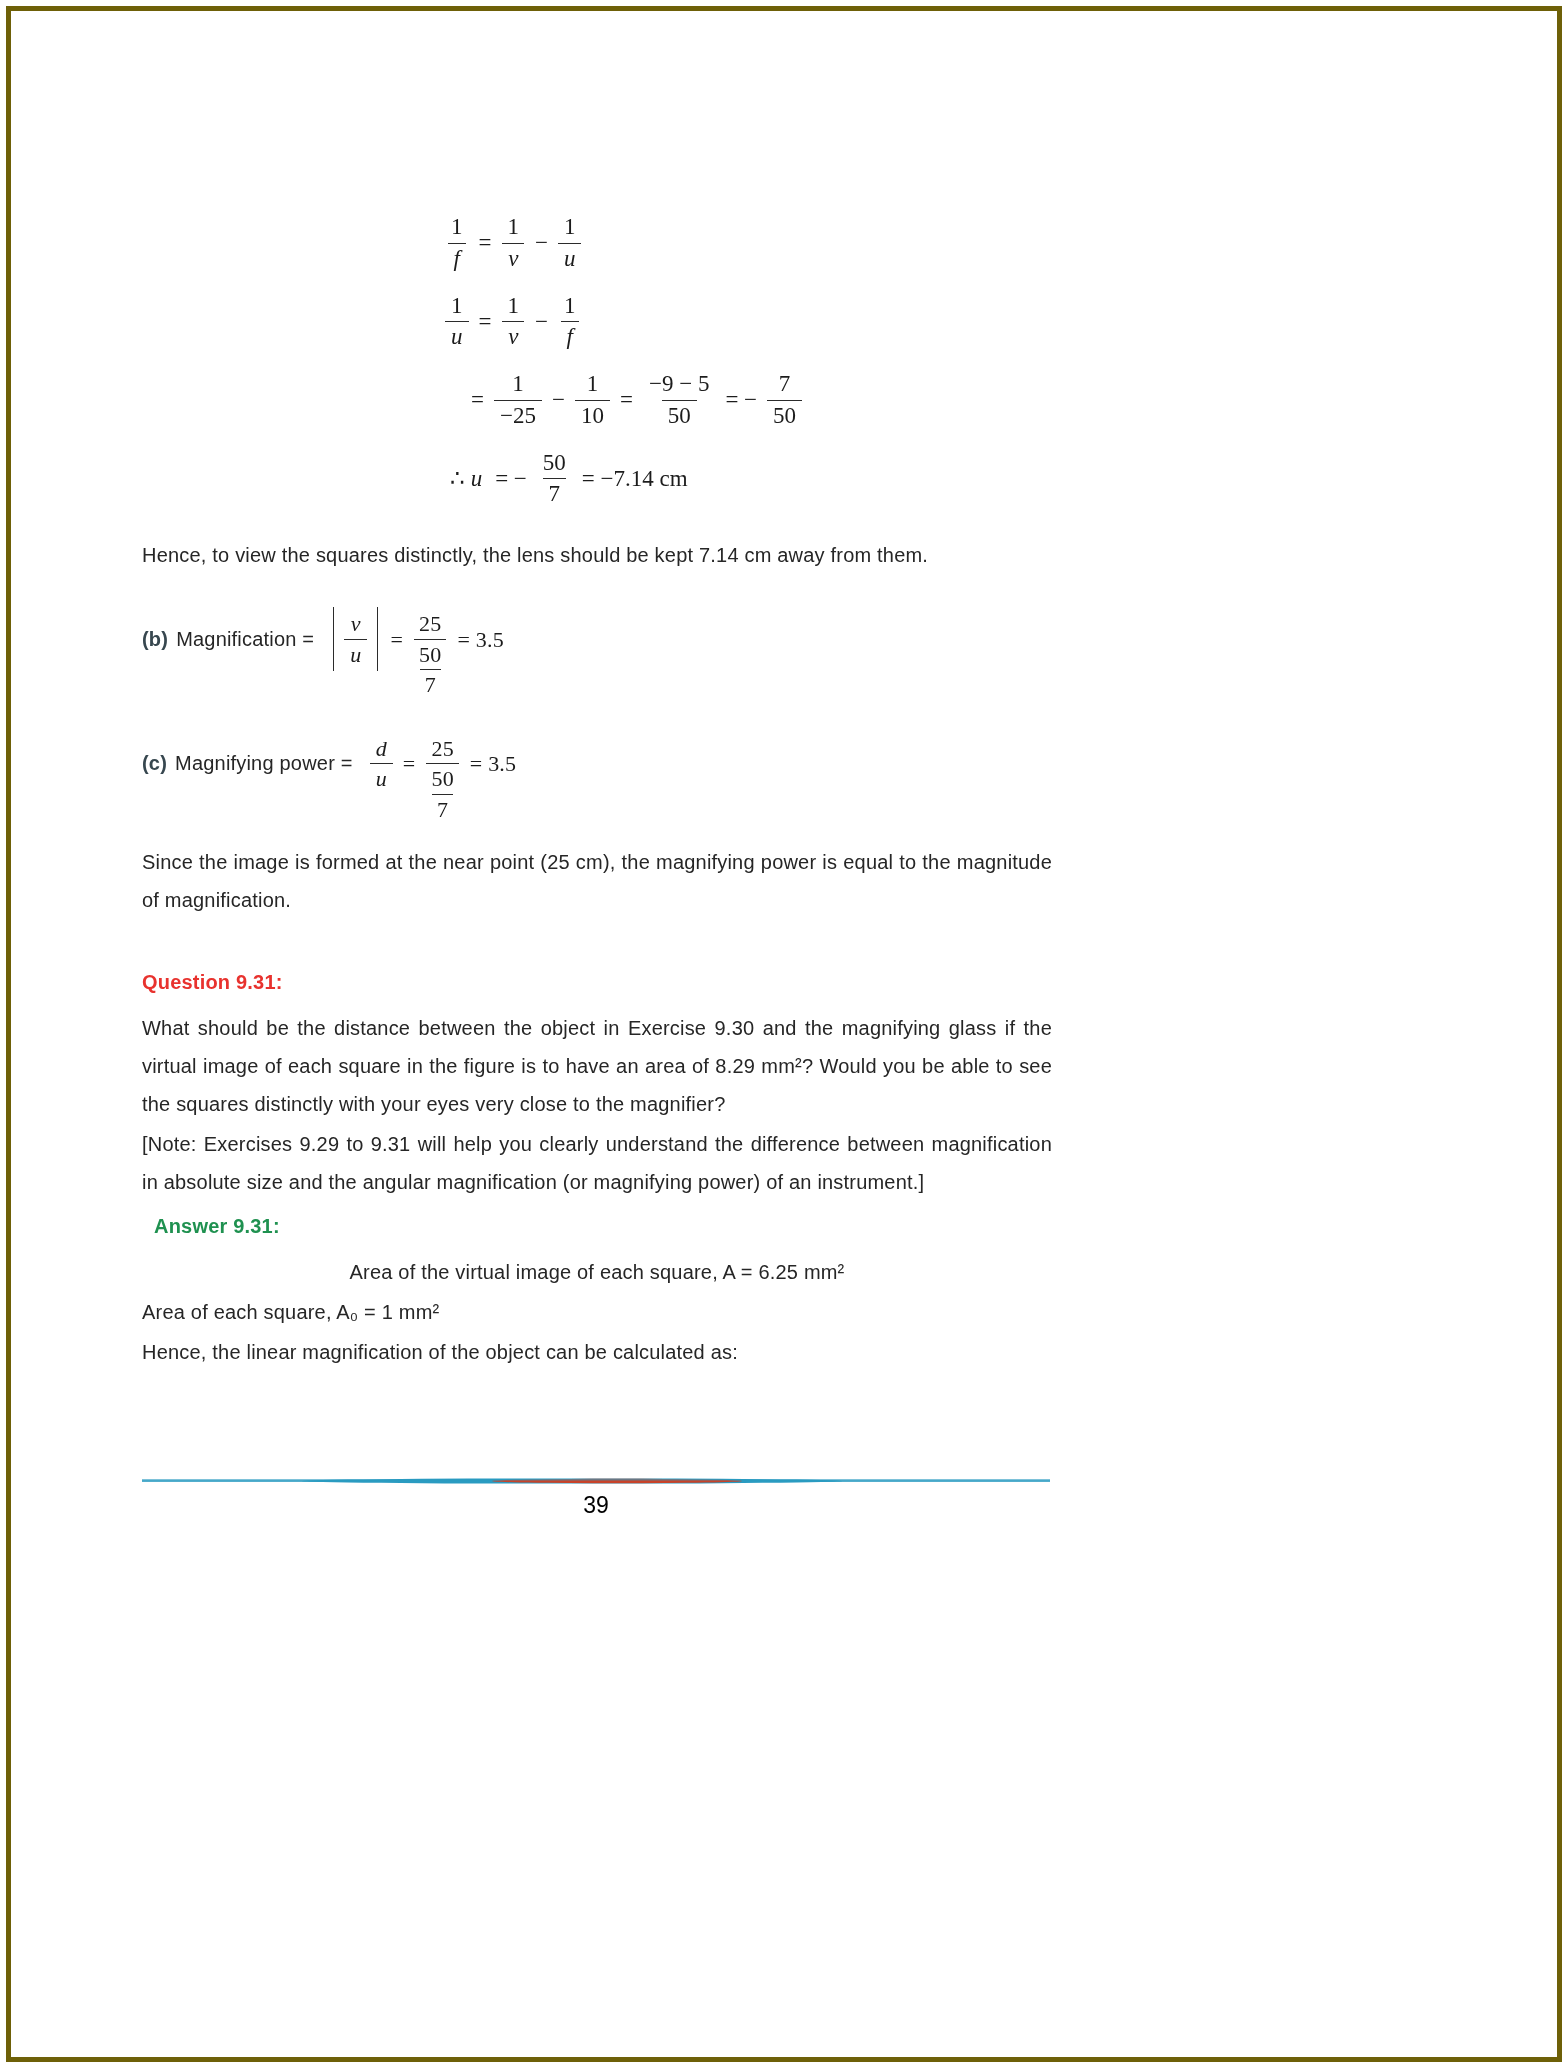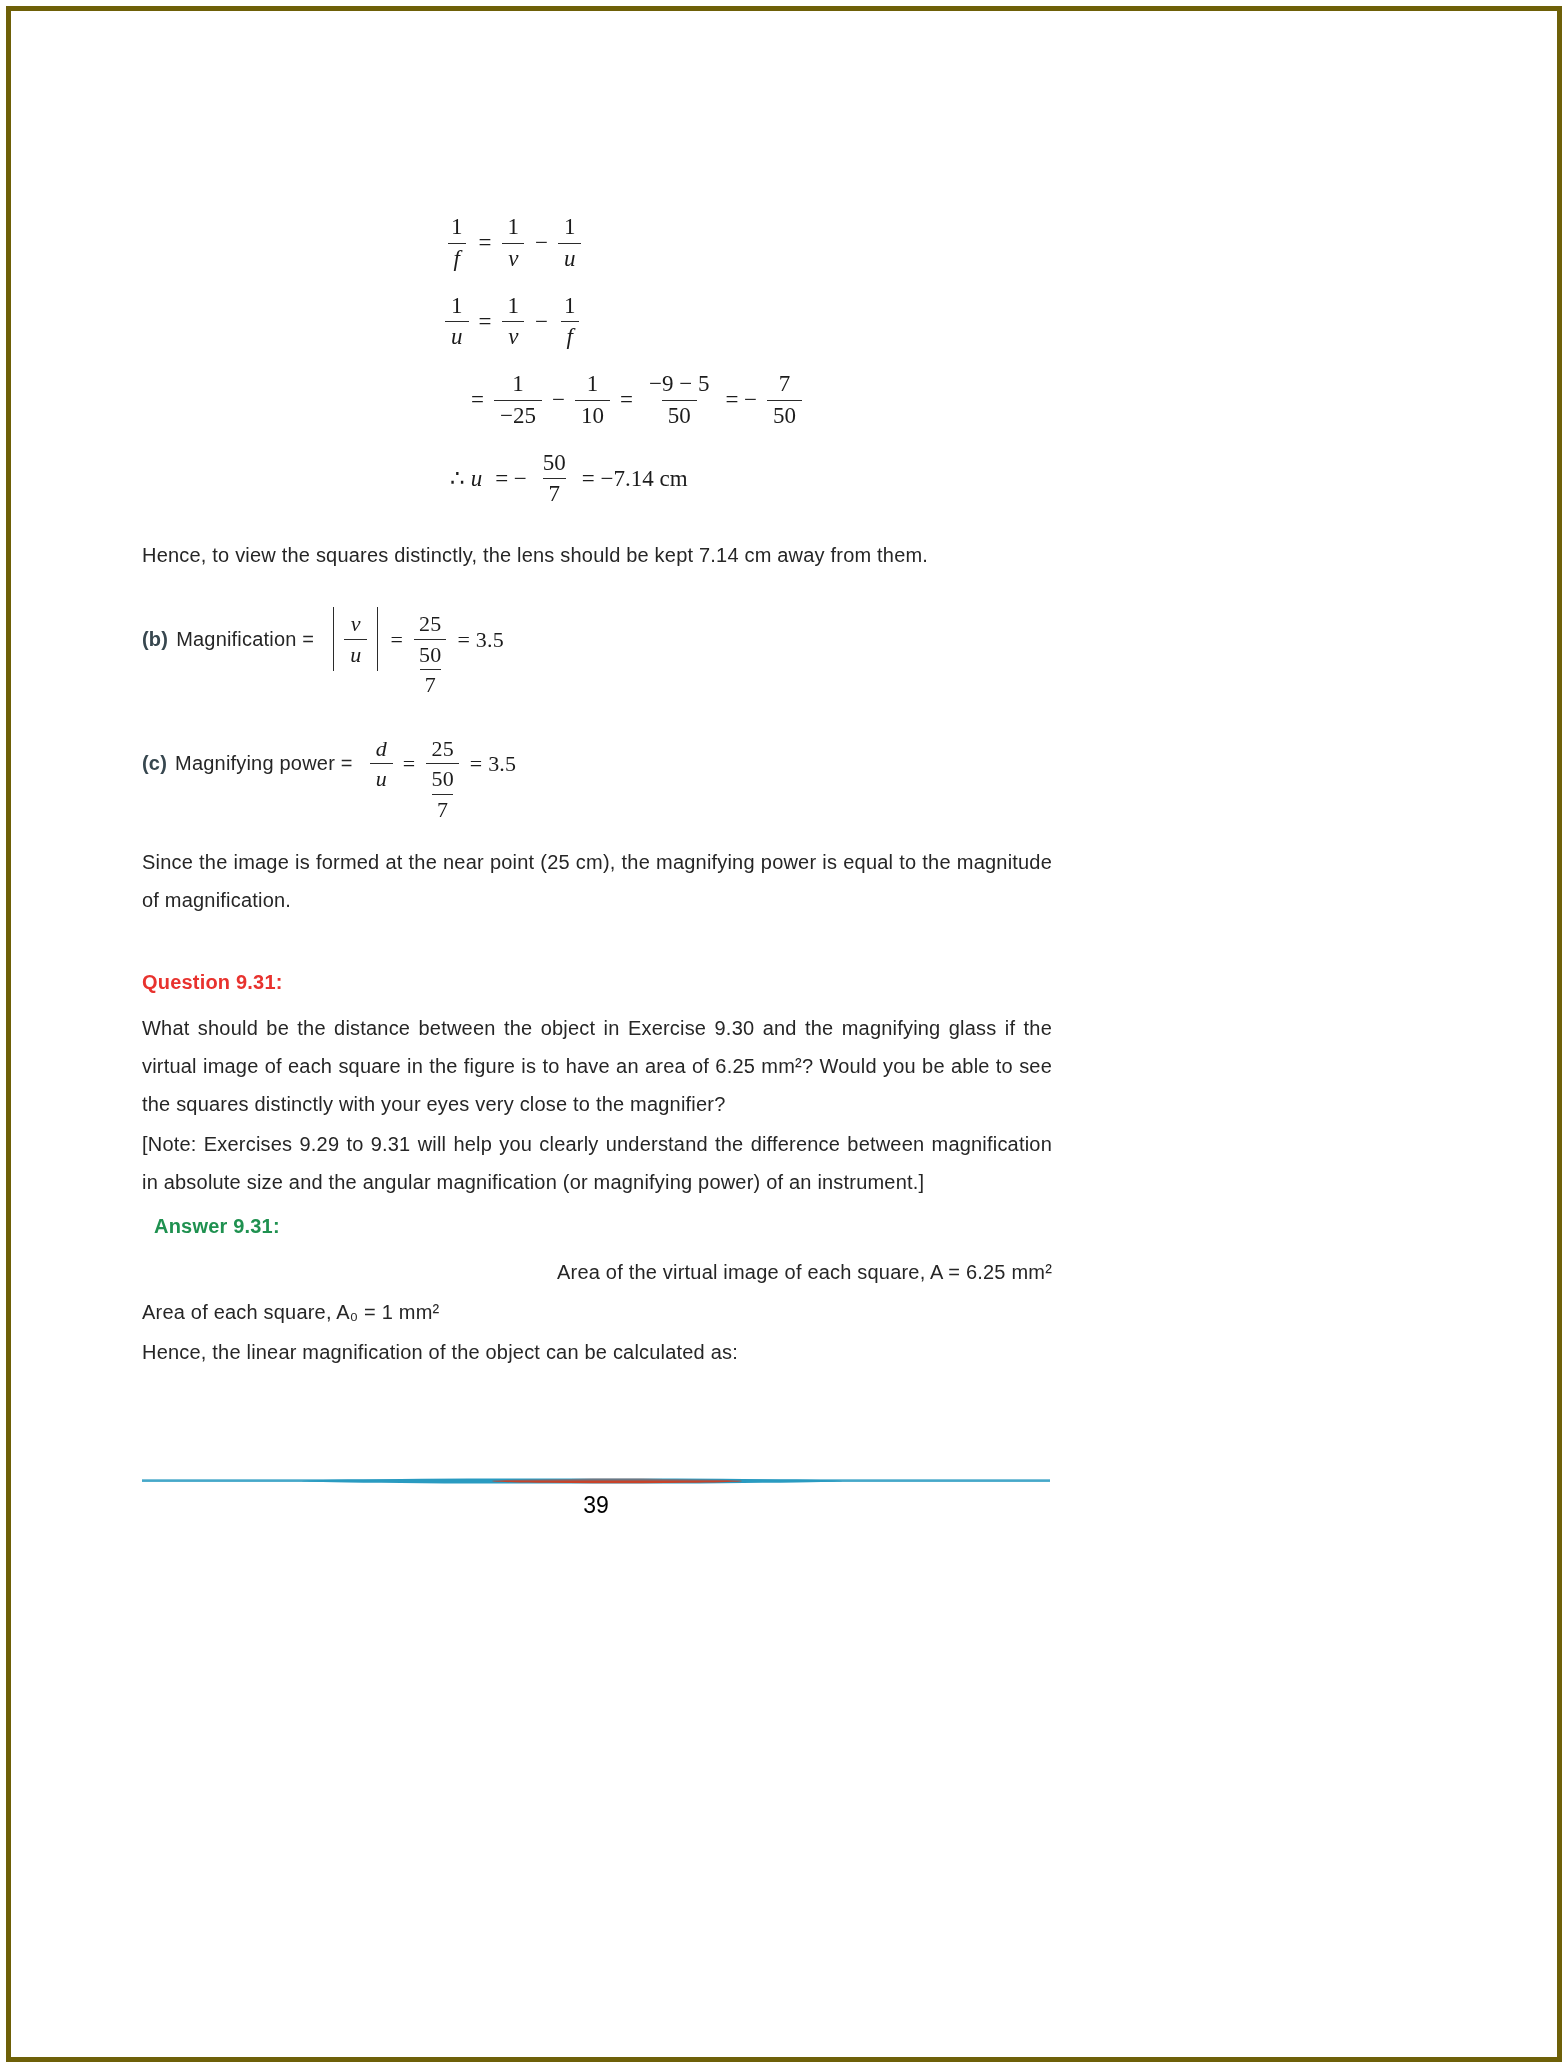--- a/index.html
+++ b/index.html
@@ -256,25 +256,25 @@
             </span>
           </span>
         </span>
         <span class="op">= 3.5</span>
       </span>
     </div>
 
     <p class="para">Since the image is formed at the near point (25 cm), the magnifying power is equal to the magnitude of magnification.</p>
 
     <div class="q-label">Question 9.31:</div>
-    <p class="para tight">What should be the distance between the object in Exercise 9.30 and the magnifying glass if the virtual image of each square in the figure is to have an area of 6.25 mm²? Would you be able to see the squares distinctly with your eyes very close to the magnifier?</p>
+    <p class="para tight">What should be the distance between the object in Exercise 9.30 and the magnifying glass if the virtual image of each square in the figure is to have an area of 8.29 mm²? Would you be able to see the squares distinctly with your eyes very close to the magnifier?</p>
     <p class="para tight">[Note: Exercises 9.29 to 9.31 will help you clearly understand the difference between magnification in absolute size and the angular magnification (or magnifying power) of an instrument.]</p>
 
     <div class="a-label">Answer 9.31:</div>
-    <p class="para tight" style="text-align:right;">Area of the virtual image of each square, A = 6.25 mm²</p>
+    <p class="para tight" style="text-align:center;">Area of the virtual image of each square, A = 6.25 mm²</p>
     <p class="para tight" style="text-align:left;">Area of each square, A₀ = 1 mm²</p>
     <p class="para tight" style="text-align:left;">Hence, the linear magnification of the object can be calculated as:</p>
 
   </div>
 
   <svg class="divider" viewBox="0 0 908 10">
     <rect x="0" y="4.2" width="908" height="1.6" fill="#2a9bc1"></rect>
     <ellipse cx="430" cy="5" rx="270" ry="2.6" fill="#2a9bc1"></ellipse>
     <ellipse cx="475" cy="5" rx="125" ry="2.2" fill="#c8432a"></ellipse>
     <rect x="0" y="3.4" width="908" height="0.9" fill="#2a9bc1"></rect>

